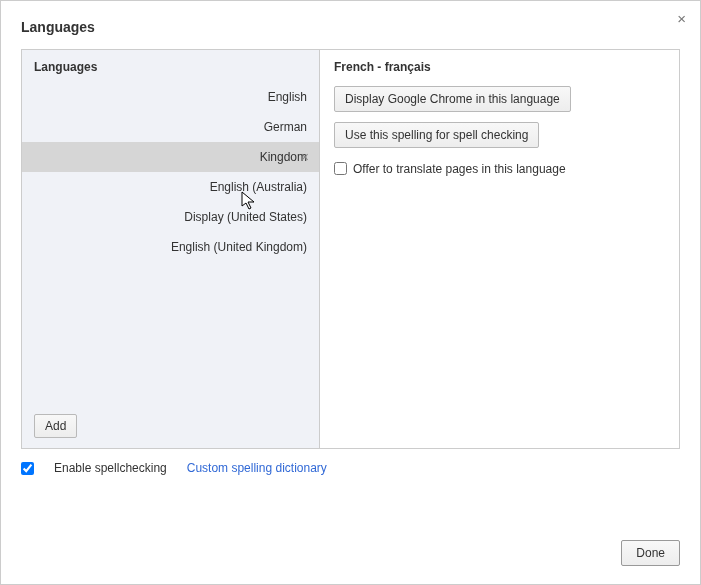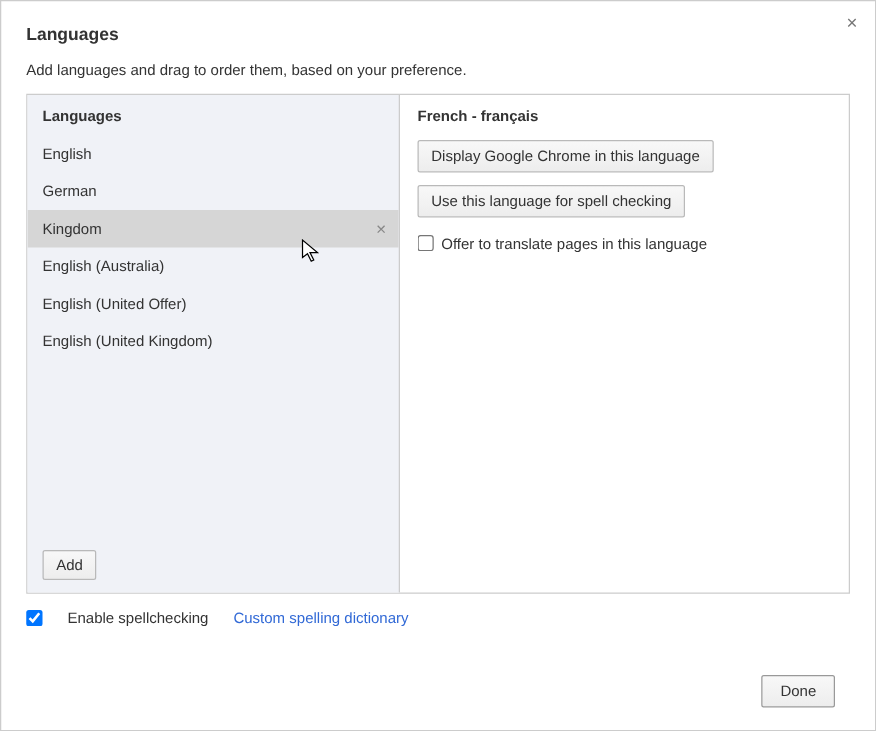--- a/index.html
+++ b/index.html
@@ -55,20 +55,21 @@
     }
     .list-header {
       font-weight: bold;
       font-size: 12px;
       padding: 10px 12px 8px 12px;
       color: #333;
     }
     .lang-list {
       flex: 1;
       overflow: auto;
+      text-align: right;
     }
     .lang-item {
       padding: 8px 12px;
       font-size: 12px;
       color: #333;
       cursor: pointer;
       position: relative;
     }
     .lang-item.selected {
       background: #d6d6d6;
@@ -131,21 +132,21 @@
       gap: 20px;
       font-size: 12px;
     }
     .link {
       color: #3169d6;
       cursor: pointer;
     }
     .done-row {
       position: absolute;
       bottom: 18px;
-      right: 32px;
+      right: 20px;
     }
     .done-btn {
       background: linear-gradient(#f8f8f8, #ededed);
       border: 1px solid #999;
       border-radius: 2px;
       padding: 5px 14px;
       font-size: 12px;
       color: #333;
       cursor: pointer;
       font-family: inherit;
@@ -157,42 +158,41 @@
       pointer-events: none;
       z-index: 100;
     }
   </style>
 </head>
 <body>
 
 <div class="dialog">
   <div class="dialog-close">×</div>
   <h2 class="dialog-title">Languages</h2>
-  <div class="subtitle">Add languages and drag to order them, based on your preference.</div>
 
   <div class="content-box">
     <div class="left-pane">
       <div class="list-header">Languages</div>
       <div class="lang-list" id="lang-list">
           <div class="lang-item"><span>English</span></div>
           <div class="lang-item"><span>German</span></div>
           <div class="lang-item selected"><span>Kingdom</span><span class="remove">×</span></div>
           <div class="lang-item"><span>English (Australia)</span></div>
-          <div class="lang-item"><span>English (United Offer)</span></div>
+          <div class="lang-item"><span>Display (United States)</span></div>
           <div class="lang-item"><span>English (United Kingdom)</span></div>
         </div>
       <div class="add-row">
         <button class="btn">Add</button>
       </div>
     </div>
 
     <div class="right-pane">
       <div class="right-title">French - français</div>
       <div><button class="btn">Display Google Chrome in this language</button></div>
-      <div><button class="btn">Use this language for spell checking</button></div>
+      <div><button class="btn">Use this spelling for spell checking</button></div>
       <label class="checkbox-row">
         <input type="checkbox" id="offer-translate-cb" style="">
         <span>Offer to translate pages in this language</span>
       </label>
     </div>
   </div>
 
   <div class="bottom-row">
     <input type="checkbox" id="enable-spell-cb" checked="" style="">
     <span>Enable spellchecking</span>

